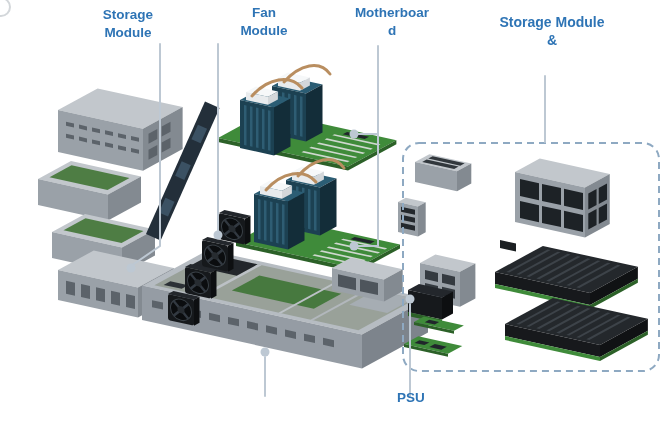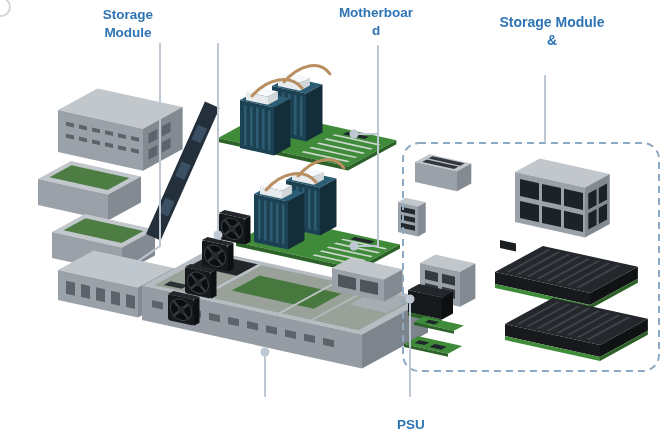--- a/index.html
+++ b/index.html
@@ -556,24 +556,25 @@
 
     <path class="callout" d="M 410,396 L 410,304"></path>
     <circle class="dot" cx="410" cy="299" r="4.5"></circle>
 
     <path class="callout" d="M 545,76 L 545,142"></path>
   </g>
 </svg>
 
 <div class="diagram-label" style="left:88px;top:6px;width:80px">Storage Module</div>
 
-
-<div class="diagram-label wrap-any" style="left:336px;top:4px;width:80px">Motherboard</div>
+<div class="diagram-label" style="left:233px;top:4px;width:62px">Fan Module</div>
+
+<div class="diagram-label wrap-any" style="left:352px;top:4px;width:80px">Motherboard</div>
 
 <div class="diagram-label label-lg" style="left:462px;top:13px;width:180px">
   <div>Storage Module</div>
   <div>&amp;</div>
 </div>
 
 
-<div class="diagram-label" style="left:381px;top:416px;width:60px">PSU</div>
+<div class="diagram-label" style="left:381px;top:389px;width:60px">PSU</div>
 
 </div>
 
 </body></html>

